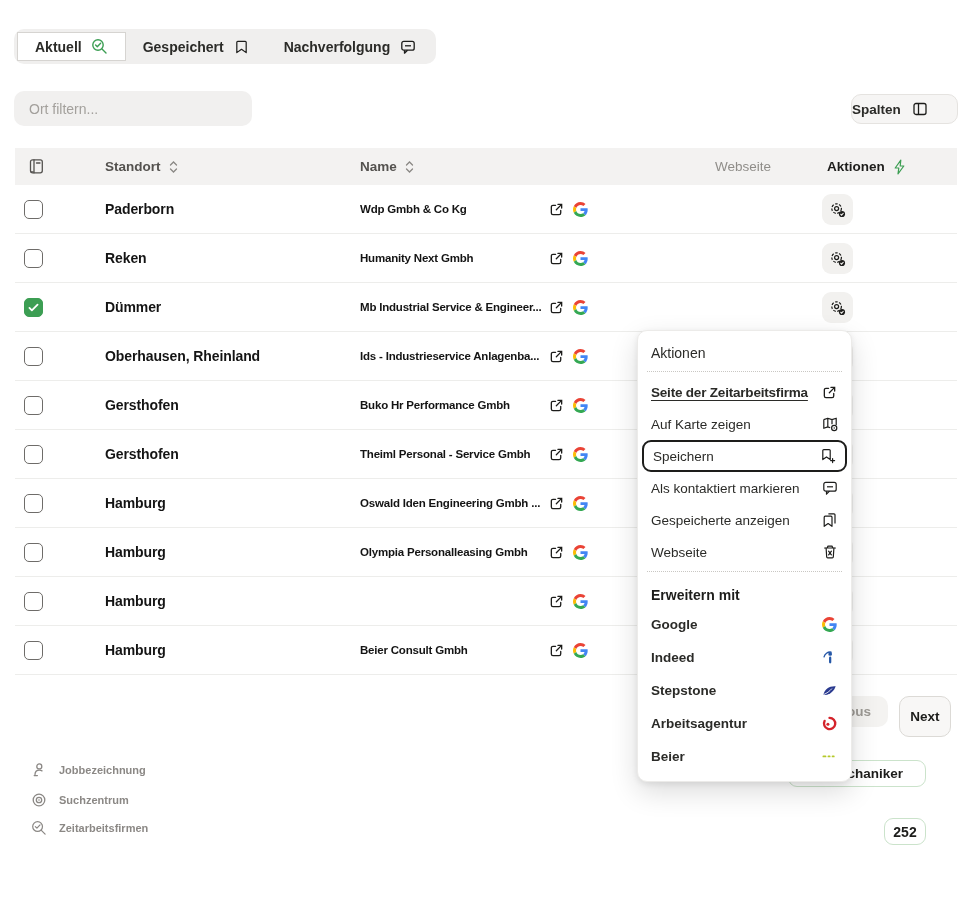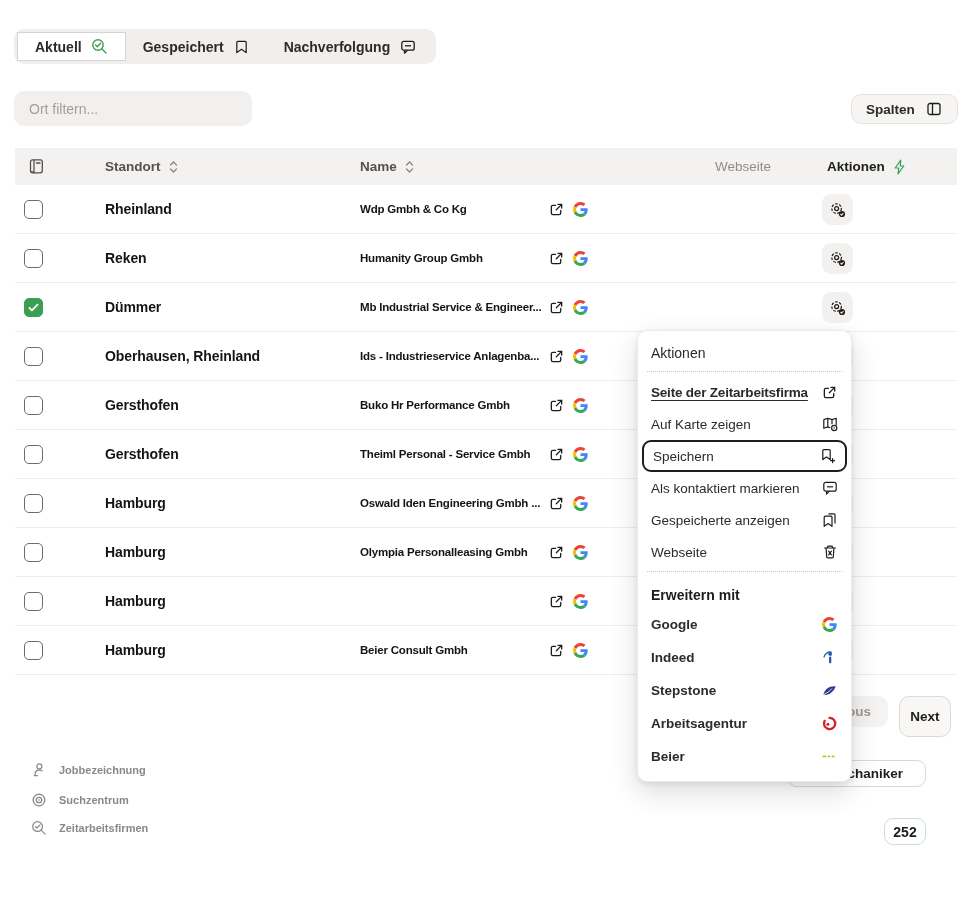--- a/index.html
+++ b/index.html
@@ -8,21 +8,21 @@
   button { font-family:inherit; cursor:pointer; }
 
   
   .tabbar { position:absolute; left:14px; top:29px; height:35px; background:#f0efee; border-radius:10px; display:flex; align-items:center; padding:0 3px; }
   .tab { display:flex; align-items:center; gap:9px; padding:0 17px; height:29px; border-radius:0; font-weight:700; font-size:14px; color:#2b2b28; background:transparent; border:none; }
   .tab.active { background:#fff; border:1px solid #d6d4d1; }
 
   
   .filter-input { position:absolute; left:14px; top:91px; width:238px; height:35px; background:#f1f0ef; border:none; border-radius:10px; padding:0 15px; font-size:14px; color:#c2410c; font-family:inherit; outline:none; }
   .filter-input::placeholder { color:#a3a09c; }
-  .spalten-btn { position:absolute; left:851px; top:94px; width:107px; height:30px; background:#f6f5f4; border:1px solid #e5e3e0; border-radius:10px; display:flex; align-items:center; justify-content:center; gap:11px; font-weight:700; font-size:13.5px; color:#2b2b28; }
+  .spalten-btn { position:absolute; left:851px; top:94px; width:107px; height:30px; background:#f6f5f4; border:1px solid #e5e3e0; border-radius:10px; display:flex; align-items:center; gap:11px; font-weight:700; font-size:13.5px; color:#2b2b28; }
 
   
   .table { position:absolute; left:15px; top:148px; width:942px; }
   .thead { position:relative; height:37px; background:#f3f2f1; }
   .h-icon { position:absolute; left:13px; top:10px; }
   .h-label { position:absolute; top:0; height:37px; display:flex; align-items:center; gap:8px; font-size:13.5px; font-weight:600; color:#54524f; white-space:nowrap; }
   .h-standort { left:90px; } .h-name { left:345px; }
   .h-webseite { left:700px; font-weight:400; color:#8f8d89; }
   .h-aktionen { left:812px; font-weight:700; color:#1d1d1b; }
   .trow { position:relative; height:49px; border-bottom:1px solid #ededeb; background:#fff; }
@@ -137,21 +137,21 @@
         <svg width="13" height="16" viewBox="0 0 13 16" fill="none" stroke="#3c9e53" stroke-width="1.2" stroke-linejoin="round">
             <path d="M7.8 1.2 L2.2 9 h3.6 L5 14.8 L10.8 7 H7.2 Z"></path>
           </svg>
       </div>
     </div>
     <div class="tbody" id="tbody">
     <div class="trow">
       <span class="cb">
         
       </span>
-      <span class="cell-standort">Rheinland</span>
+      <span class="cell-standort">Paderborn</span>
       <span class="cell-name">Wdp Gmbh &amp; Co Kg</span>
       <span class="row-links">
         <span class="rlink">
           <svg width="15" height="15" viewBox="0 0 16 16" fill="none" stroke="#1d1d1b" stroke-width="1.4" stroke-linecap="round">
                 <path d="M7 3.5 H4.2 A1.7 1.7 0 0 0 2.5 5.2 v6.6 a1.7 1.7 0 0 0 1.7 1.7 h6.6 a1.7 1.7 0 0 0 1.7-1.7 V9"></path>
                 <path d="M9.5 2.5 h4 v4"></path>
                 <path d="M13.2 2.8 L7.8 8.2"></path>
               </svg>
         </span>
         <span class="rlink">
@@ -173,21 +173,21 @@
               <path d="M11.5 13 l1.1 1.1 l1.9-2.1" stroke="#f2f1ef" stroke-width="1.1" fill="none"></path>
             </svg>
       </button>
     </div>
 
     <div class="trow">
       <span class="cb">
         
       </span>
       <span class="cell-standort">Reken</span>
-      <span class="cell-name">Humanity Group Gmbh</span>
+      <span class="cell-name">Humanity Next Gmbh</span>
       <span class="row-links">
         <span class="rlink">
           <svg width="15" height="15" viewBox="0 0 16 16" fill="none" stroke="#1d1d1b" stroke-width="1.4" stroke-linecap="round">
                 <path d="M7 3.5 H4.2 A1.7 1.7 0 0 0 2.5 5.2 v6.6 a1.7 1.7 0 0 0 1.7 1.7 h6.6 a1.7 1.7 0 0 0 1.7-1.7 V9"></path>
                 <path d="M9.5 2.5 h4 v4"></path>
                 <path d="M13.2 2.8 L7.8 8.2"></path>
               </svg>
         </span>
         <span class="rlink">
           <svg width="15" height="15" viewBox="0 0 48 48">

